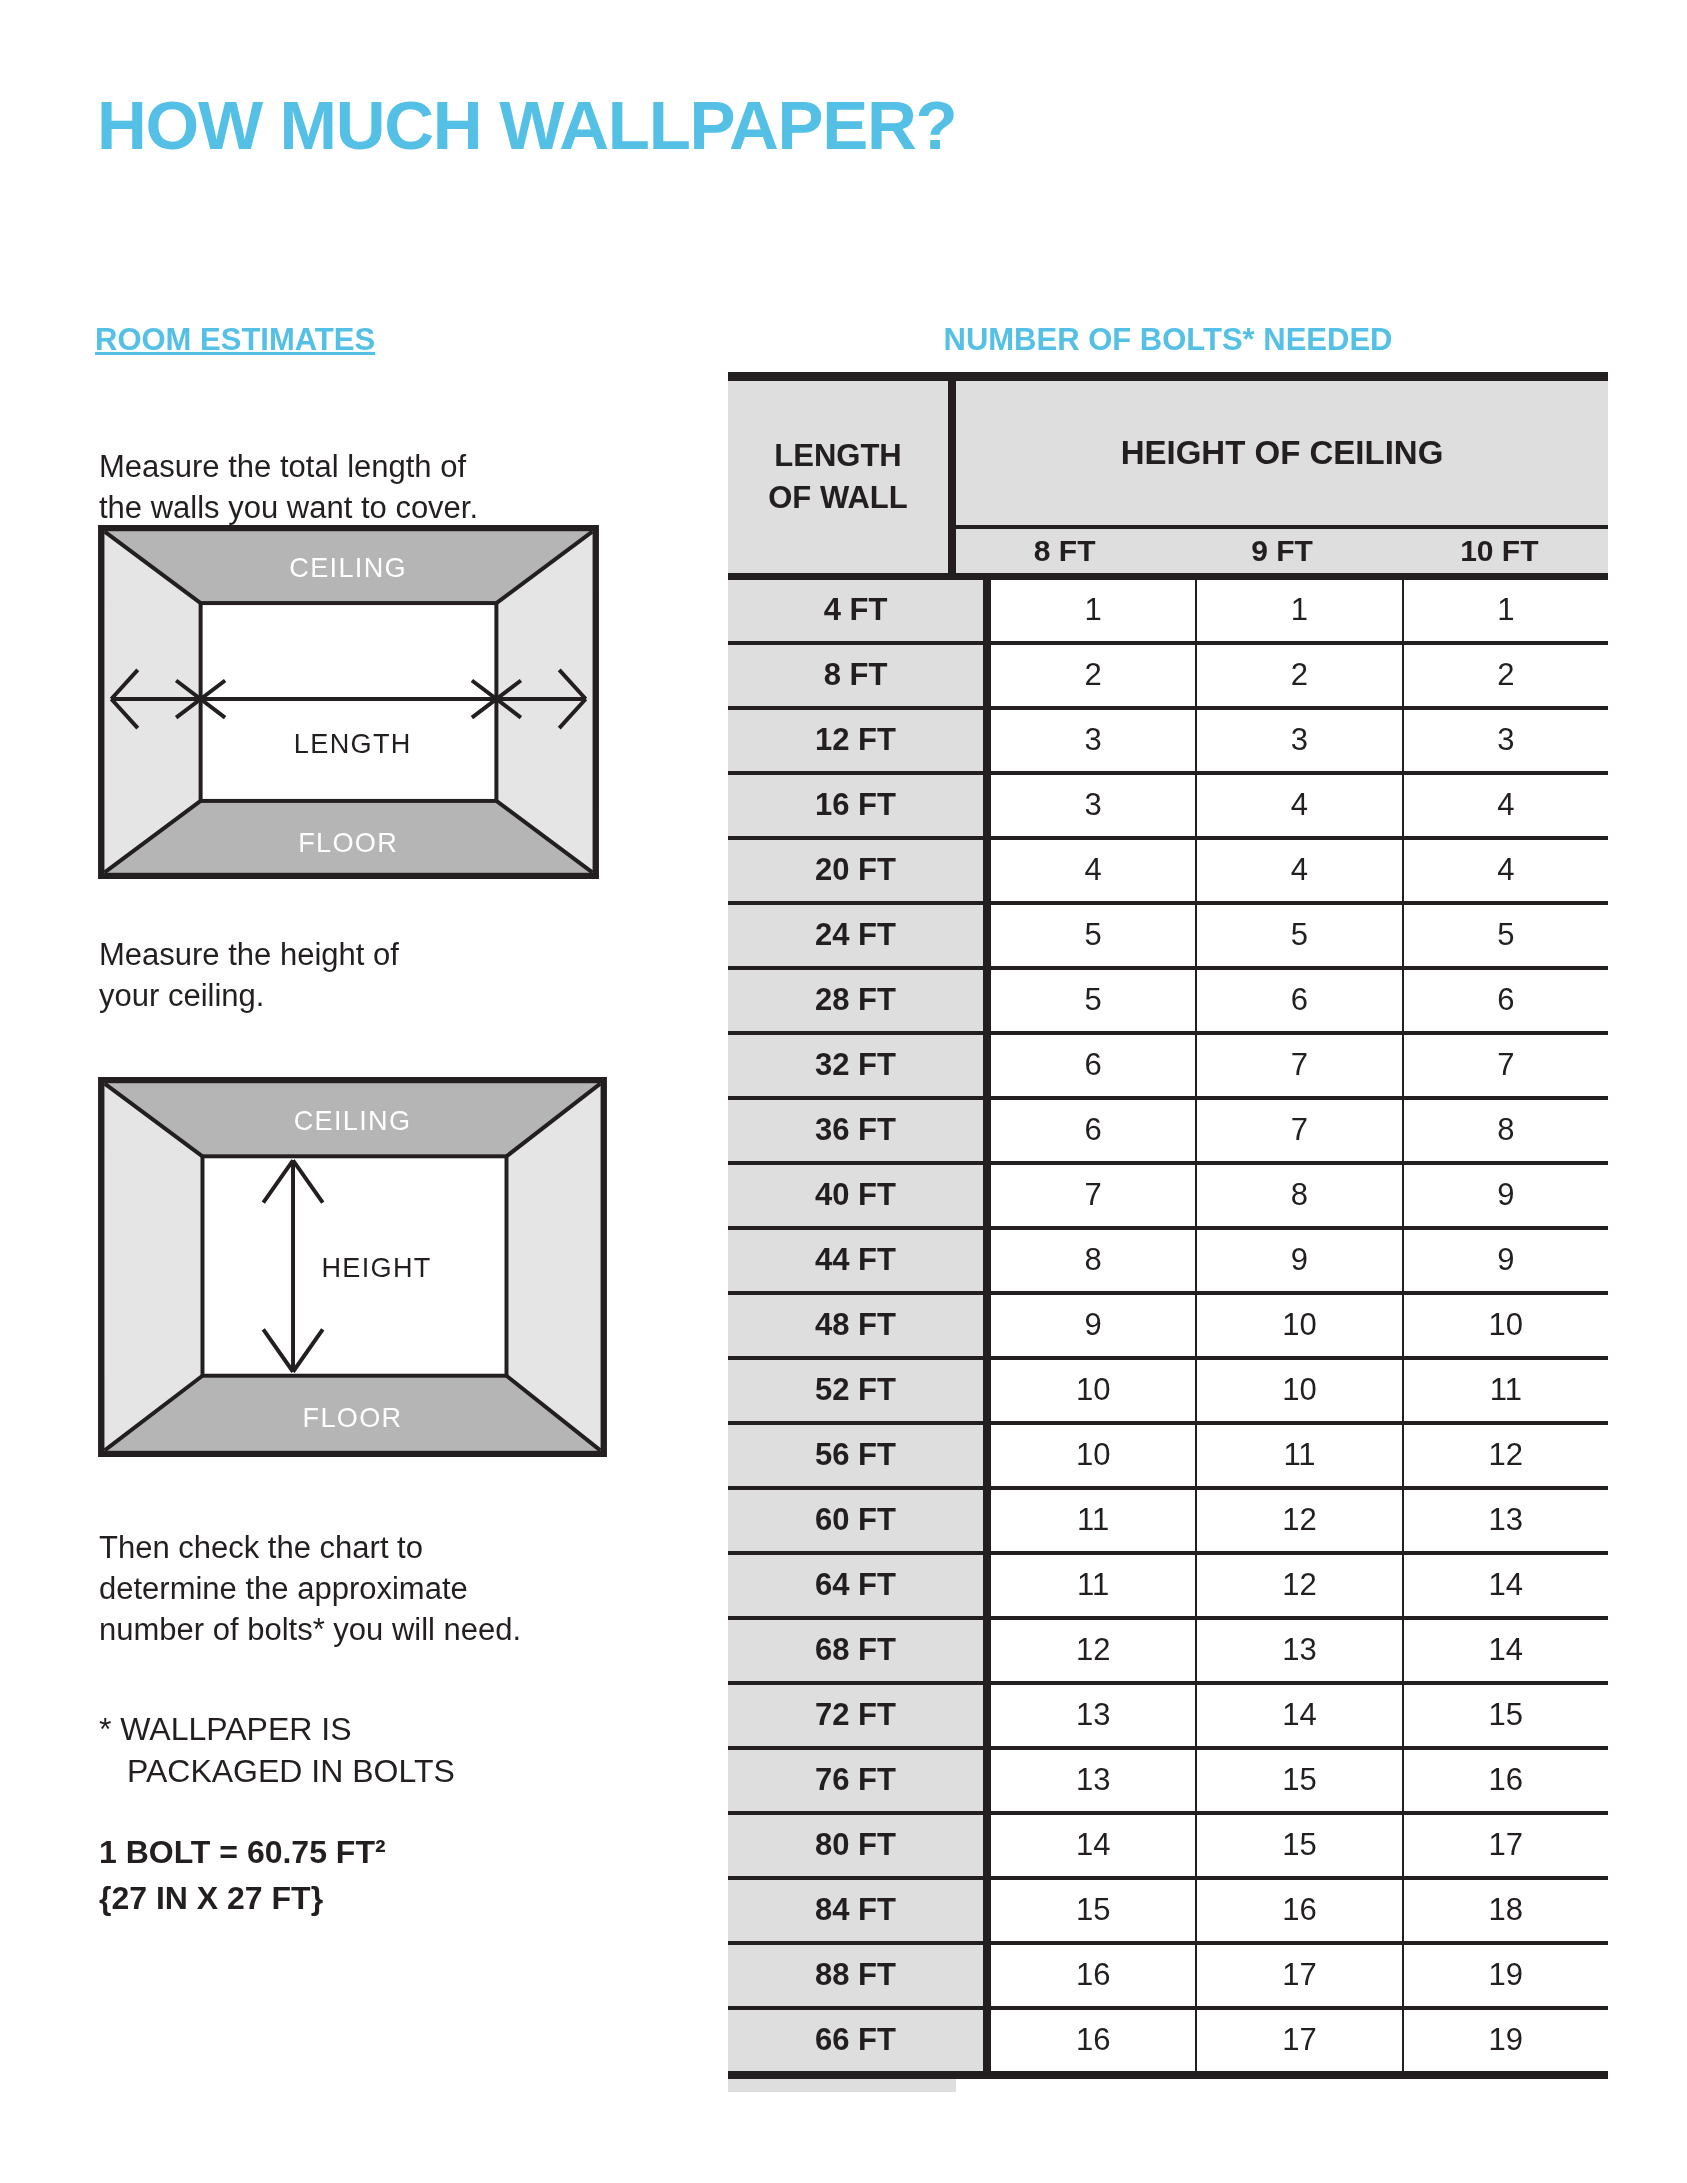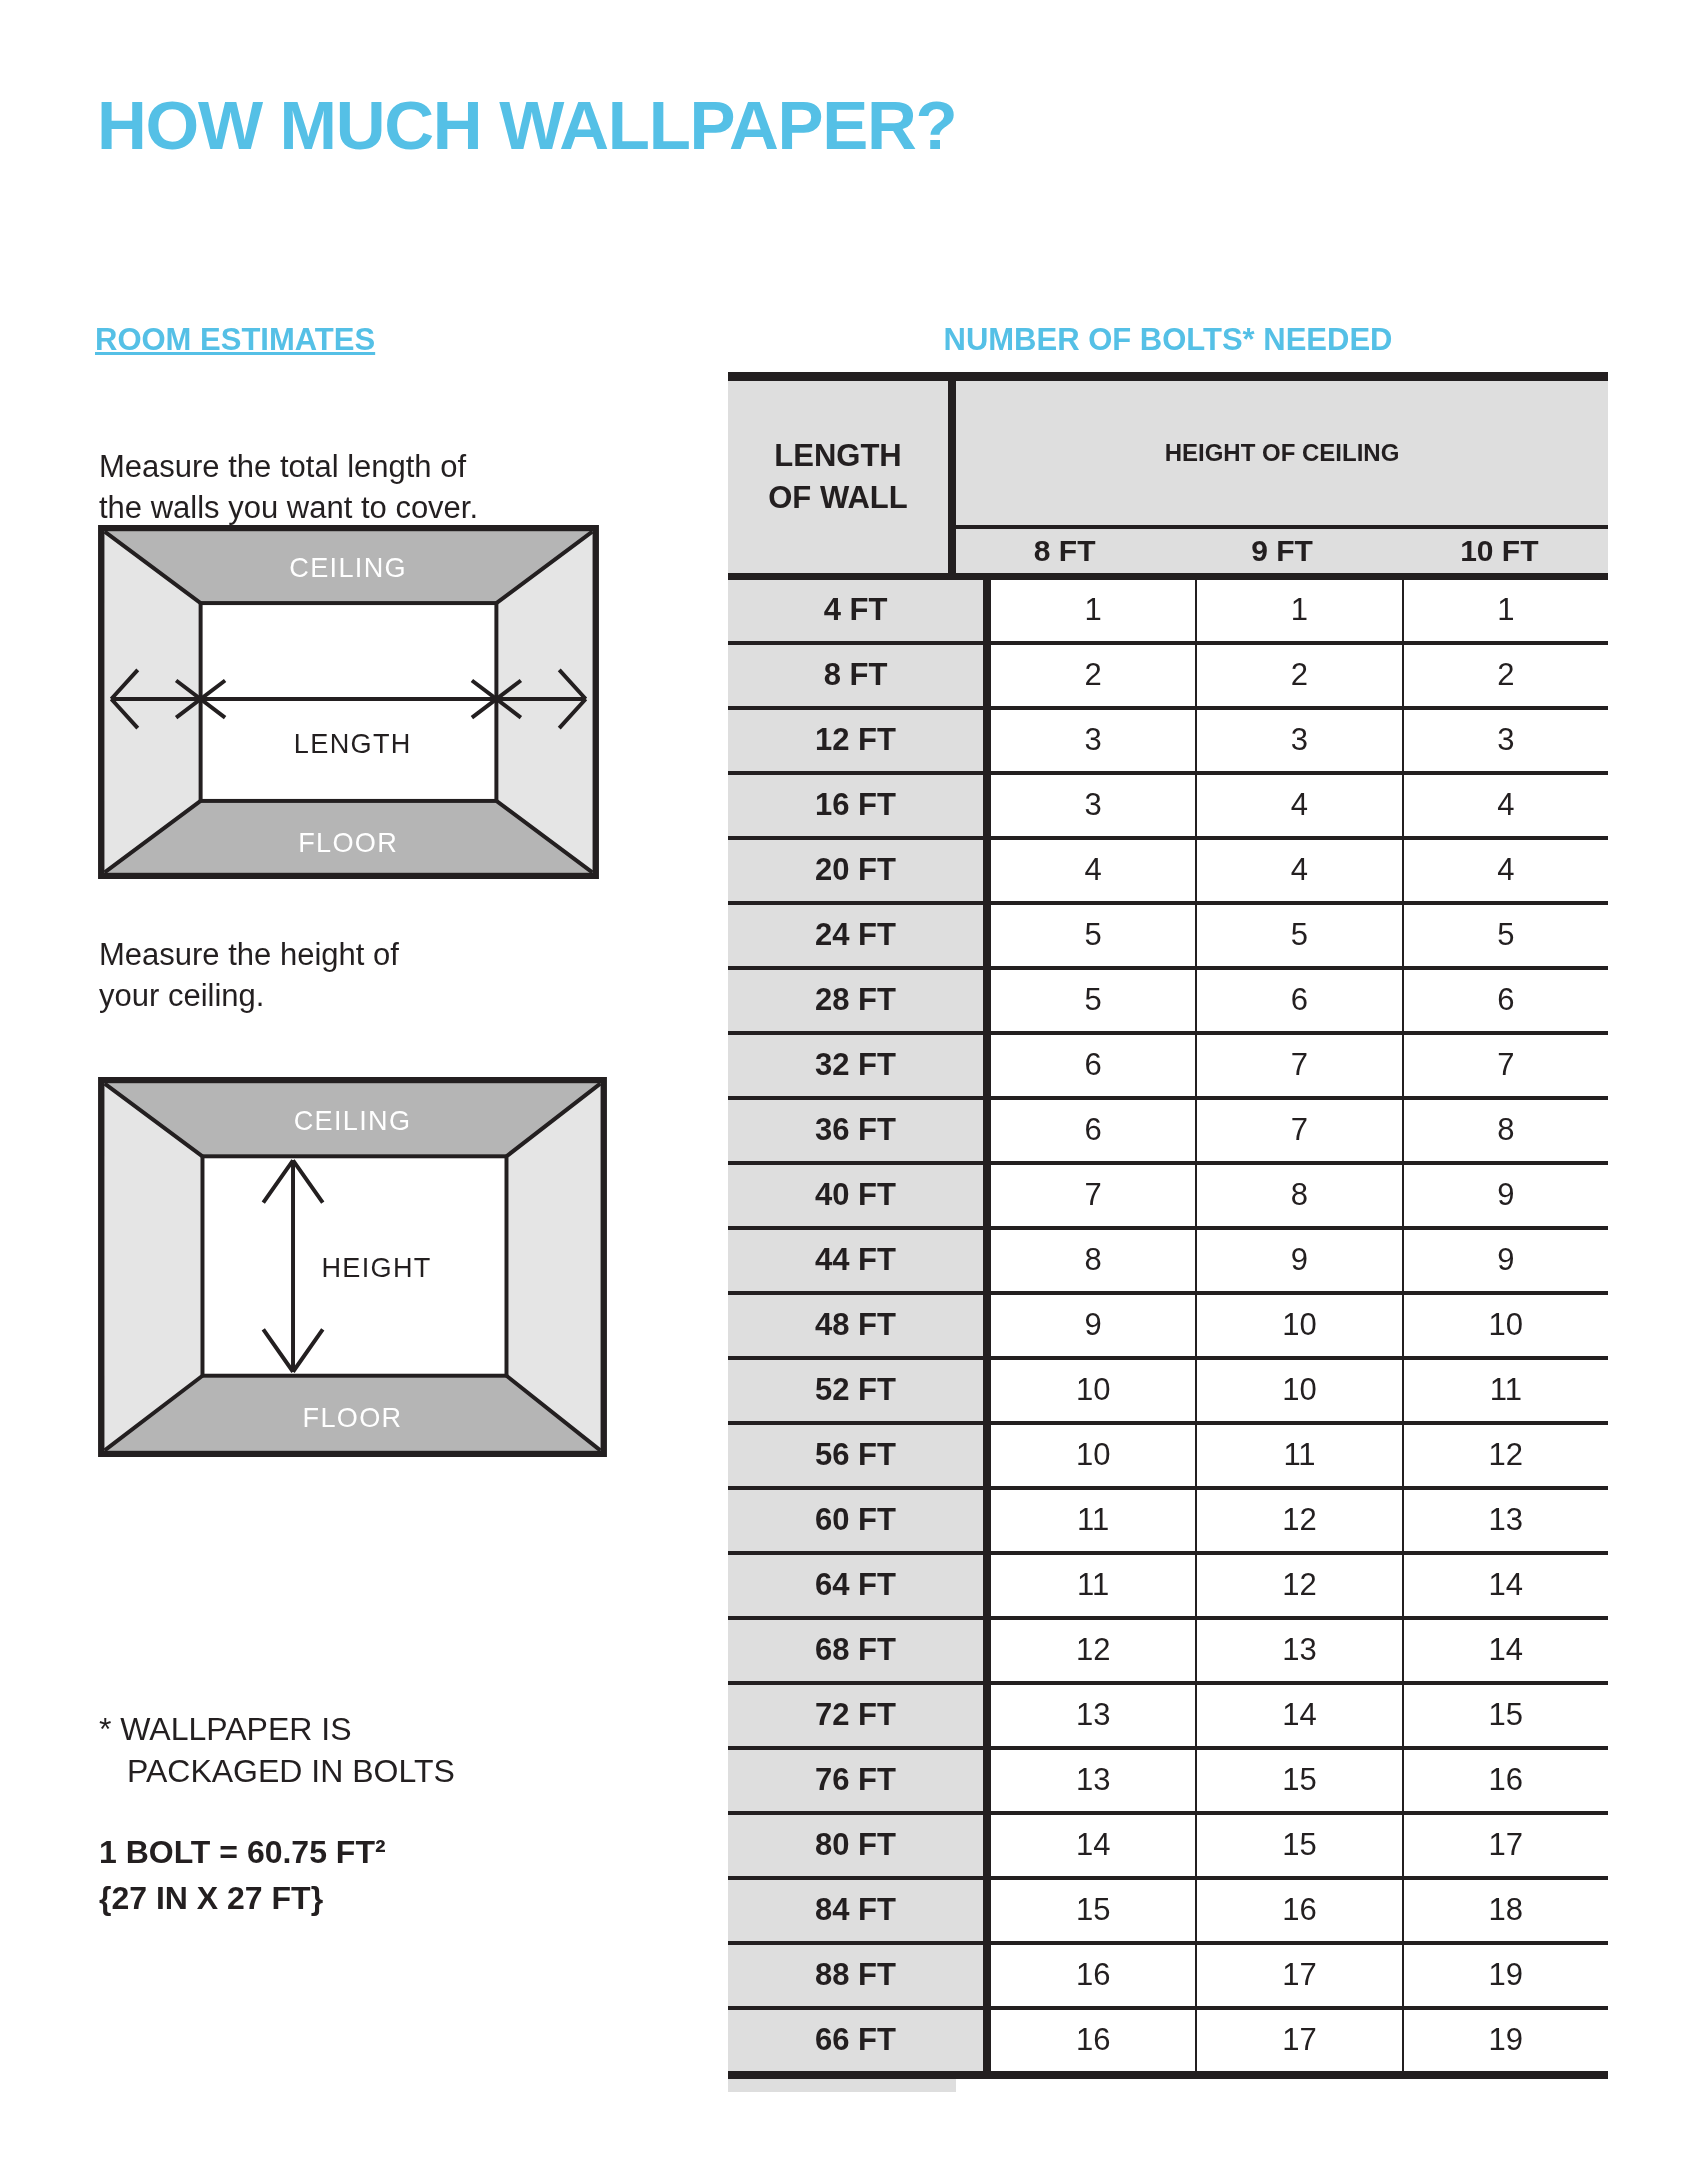--- a/index.html
+++ b/index.html
@@ -48,21 +48,21 @@
   .corner-cell {
     width:228px; box-sizing:border-box; border-right:8px solid var(--ink,#231F20);
     background:var(--cell_gray,#DEDEDE); display:flex; align-items:center; justify-content:center;
     font-size:31px; font-weight:bold; line-height:1.35; text-align:center; white-space:pre-line;
   }
   .head-right { flex:1; display:flex; flex-direction:column; }
   .group-cell {
     height:148px; background:var(--cell_gray,#DEDEDE);
     border-bottom:4px solid var(--ink,#231F20); box-sizing:border-box;
     display:flex; align-items:center; justify-content:center;
-    font-size:24px; font-weight:bold;
+    font-size:33px; font-weight:bold;
   }
   .sub-row { display:flex; height:44px; background:var(--cell_gray,#DEDEDE); }
   .sub-cell {
     flex:1; display:flex; align-items:center; justify-content:center;
     font-size:30px; font-weight:bold;
   }
   .head-sep { height:6.6px; background:var(--ink,#231F20); }
   .trow { display:flex; height:61px; }
   .trow + .trow { border-top:4px solid var(--ink,#231F20); }
   .tcell { display:flex; align-items:center; justify-content:center; }
@@ -123,20 +123,23 @@
     <g stroke="#231F20" stroke-width="6" fill="none">
       <path d="M295,126 L295,446"></path>
       <path d="M295,126 L250,190 M295,126 L340,190"></path>
       <path d="M295,446 L250,382 M295,446 L340,382"></path>
     </g>
     <text class="diag-label-light" x="385" y="80" text-anchor="middle">CEILING</text>
     <text class="diag-label-light" x="385" y="530" text-anchor="middle">FLOOR</text>
     <text class="diag-label-dark" x="338" y="302" text-anchor="start">HEIGHT</text>
   </svg>
 
+  <p class="para" id="para-chart">Then check the chart to
+determine the approximate
+number of bolts* you will need.</p>
 
   <div class="footnote">
     <div>* WALLPAPER IS</div>
     <div class="indent">PACKAGED IN BOLTS</div>
   </div>
 
   <p class="bolt-eq">1 BOLT = 60.75 FT²
 {27 IN X 27 FT}</p>
 
   <div class="btable">

